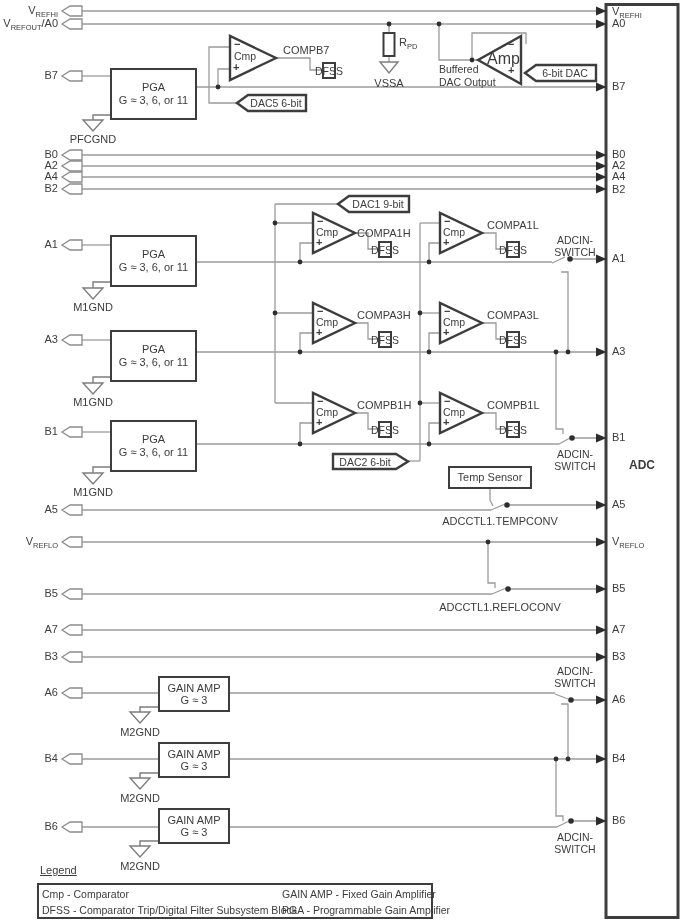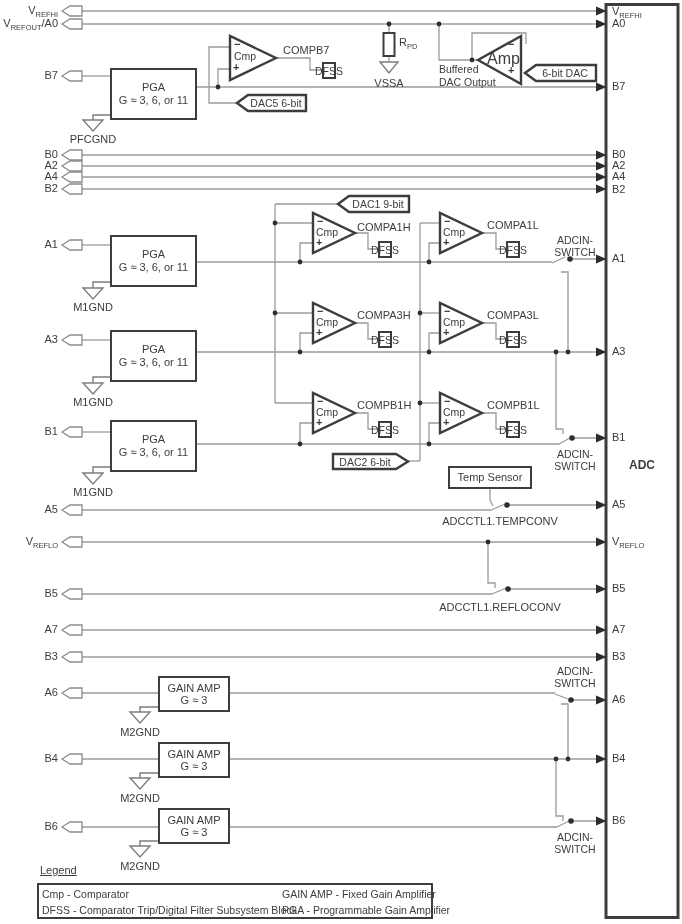--- a/index.html
+++ b/index.html
@@ -323,21 +323,21 @@
 <div class="sign" style="left:316px;top:417px">+</div>
 <div class="sign" style="left:444px;top:396px">−</div>
 <div class="cmp-t" style="left:443px;top:407px">Cmp</div>
 <div class="sign" style="left:443px;top:417px">+</div>
 
 <div class="cmp-t" style="left:487px;top:53px;font-size:16px">Amp</div>
 <div class="sign" style="left:508px;top:39px">−</div>
 <div class="sign" style="left:508px;top:65px">+</div>
 
 <div class="lbl" style="left:283px;top:44px">COMPB7</div>
-<div class="lbl" style="left:357px;top:221px">COMPA1H</div>
+<div class="lbl" style="left:357px;top:227px">COMPA1H</div>
 <div class="lbl" style="left:487px;top:219px">COMPA1L</div>
 <div class="lbl" style="left:357px;top:309px">COMPA3H</div>
 <div class="lbl" style="left:487px;top:309px">COMPA3L</div>
 <div class="lbl" style="left:357px;top:399px">COMPB1H</div>
 <div class="lbl" style="left:487px;top:399px">COMPB1L</div>
 
 <div class="tag-t" style="left:246px;top:97px;width:60px">DAC5 6-bit</div>
 <div class="tag-t" style="left:347px;top:198px;width:62px">DAC1 9-bit</div>
 <div class="tag-t" style="left:334px;top:456px;width:62px">DAC2 6-bit</div>
 <div class="tag-t" style="left:534px;top:67px;width:62px">6-bit DAC</div>

